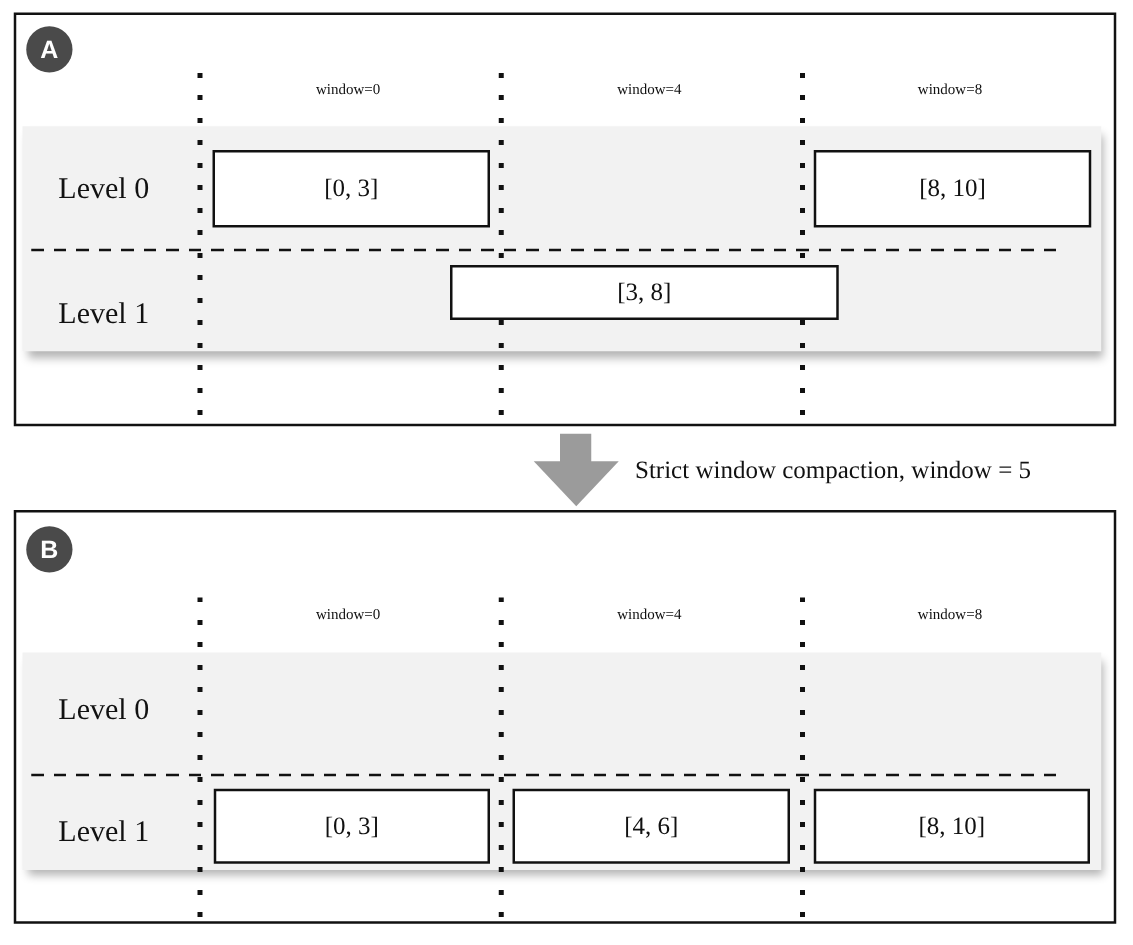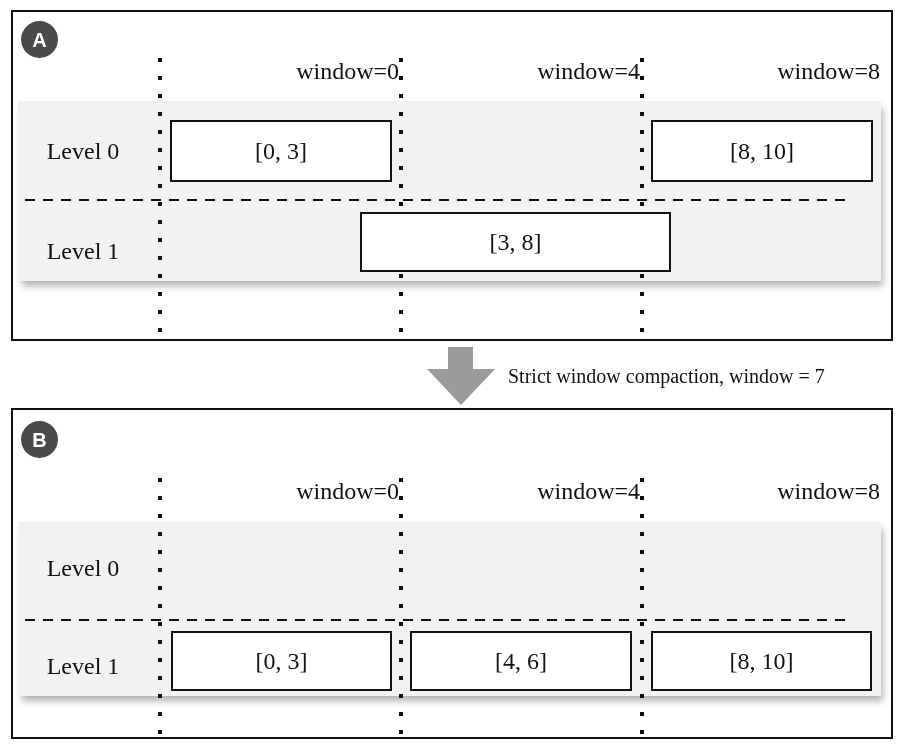--- a/index.html
+++ b/index.html
@@ -10,37 +10,37 @@
          border:2.5px solid #111;background:#fff;box-sizing:border-box;}
   .panel-a{top:10px;}
   .panel-b{top:408px;}
   .panel > *{position:absolute;}
 
   .badge{width:37px;height:37px;border-radius:50%;background:#4a4a4a;
          display:flex;align-items:center;justify-content:center;z-index:4;}
   .badge span{color:#fff;font-family:"Liberation Sans",sans-serif;
          font-weight:bold;font-size:20px;line-height:1;}
 
-  .col-header{height:30px;line-height:30px;text-align:right;font-size:24px;z-index:2;}
+  .col-header{height:30px;line-height:30px;text-align:center;font-size:12px;z-index:2;}
 
   .dots{width:4px;z-index:1;
         background-image:repeating-linear-gradient(to bottom,
           #111 0px,#111 4px,rgba(0,0,0,0) 4px,rgba(0,0,0,0) 18px);}
 
   .band{background:#f2f2f2;z-index:0;
         box-shadow:3px 6px 7px -1px rgba(0,0,0,0.30);}
 
   .dashline{height:2.4px;z-index:2;
         background-image:repeating-linear-gradient(to right,
           #111 0px,#111 10px,rgba(0,0,0,0) 10px,rgba(0,0,0,0) 18px);}
 
   .lvl{width:84px;height:26px;line-height:26px;text-align:center;font-size:24px;z-index:2;}
 
   .rbox{background:#fff;border:2.5px solid #111;box-sizing:border-box;z-index:3;
-        display:flex;align-items:center;justify-content:center;font-size:24px;}
+        display:flex;align-items:center;justify-content:center;font-size:20px;}
 
   .transition{position:absolute;left:0;top:341px;width:906px;height:67px;}
   .arrow-stem{position:absolute;left:448px;top:6px;width:25px;height:23px;background:#9b9b9b;}
   .arrow-head{position:absolute;left:427px;top:28px;width:0;height:0;
         border-left:34px solid transparent;border-right:34px solid transparent;
         border-top:36px solid #9b9b9b;}
   .t-label{position:absolute;left:508px;top:21px;height:28px;line-height:28px;font-size:20px;}
 </style>
 </head>
 <body>
@@ -62,29 +62,29 @@
     <div class="dots" style="left:386px;top:46px;height:280px;"></div>
     <div class="dots" style="left:627px;top:46px;height:280px;"></div>
 
     <div class="dashline" style="left:12px;top:187px;width:825px;"></div>
 
     <div class="lvl" style="left:28px;top:126px;">Level 0</div>
     <div class="lvl" style="left:28px;top:226px;">Level 1</div>
 
     <div class="rbox" style="left:157px;top:108px;width:222px;height:62px;">[0, 3]</div>
     <div class="rbox" style="left:638px;top:108px;width:222px;height:62px;">[8, 10]</div>
-    <div class="rbox" style="left:347px;top:200px;width:311px;height:60px;">[3, 8]</div>
+    <div class="rbox" style="left:347px;top:200px;width:311px;height:44px;">[3, 8]</div>
   </section>
 
   <div class="transition">
     <div>
       <div class="arrow-stem"></div>
       <div class="arrow-head"></div>
     </div>
-    <div class="t-label">Strict window compaction, window = 7</div>
+    <div class="t-label">Strict window compaction, window = 5</div>
   </div>
 
   <section class="panel panel-b">
     <div class="badge" style="left:8px;top:11px;">
       <span>B</span>
     </div>
 
     <div class="col-header" style="left:145px;top:66px;width:241px;">window=0</div>
     <div class="col-header" style="left:386px;top:66px;width:241px;">window=4</div>
     <div class="col-header" style="left:627px;top:66px;width:240px;">window=8</div>

